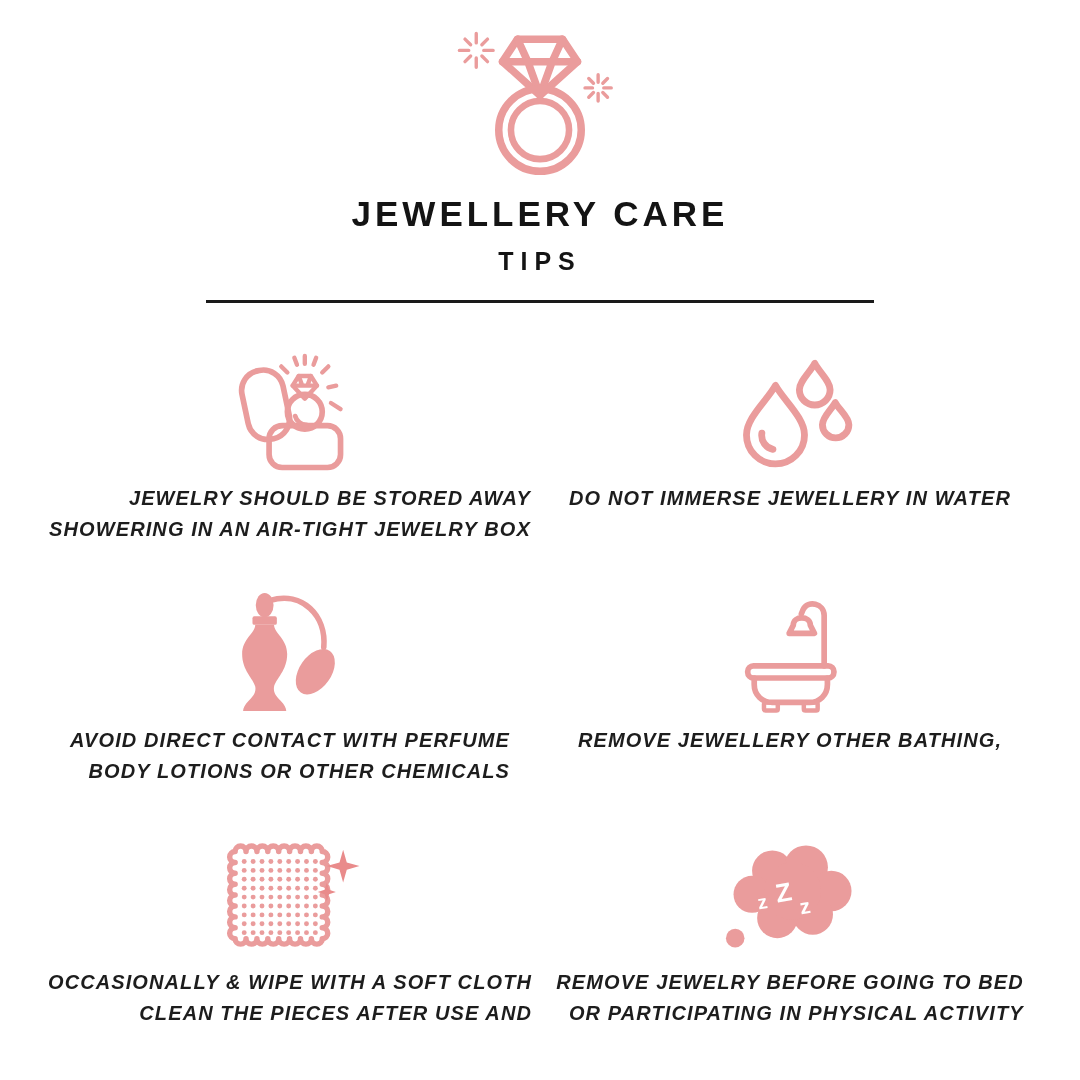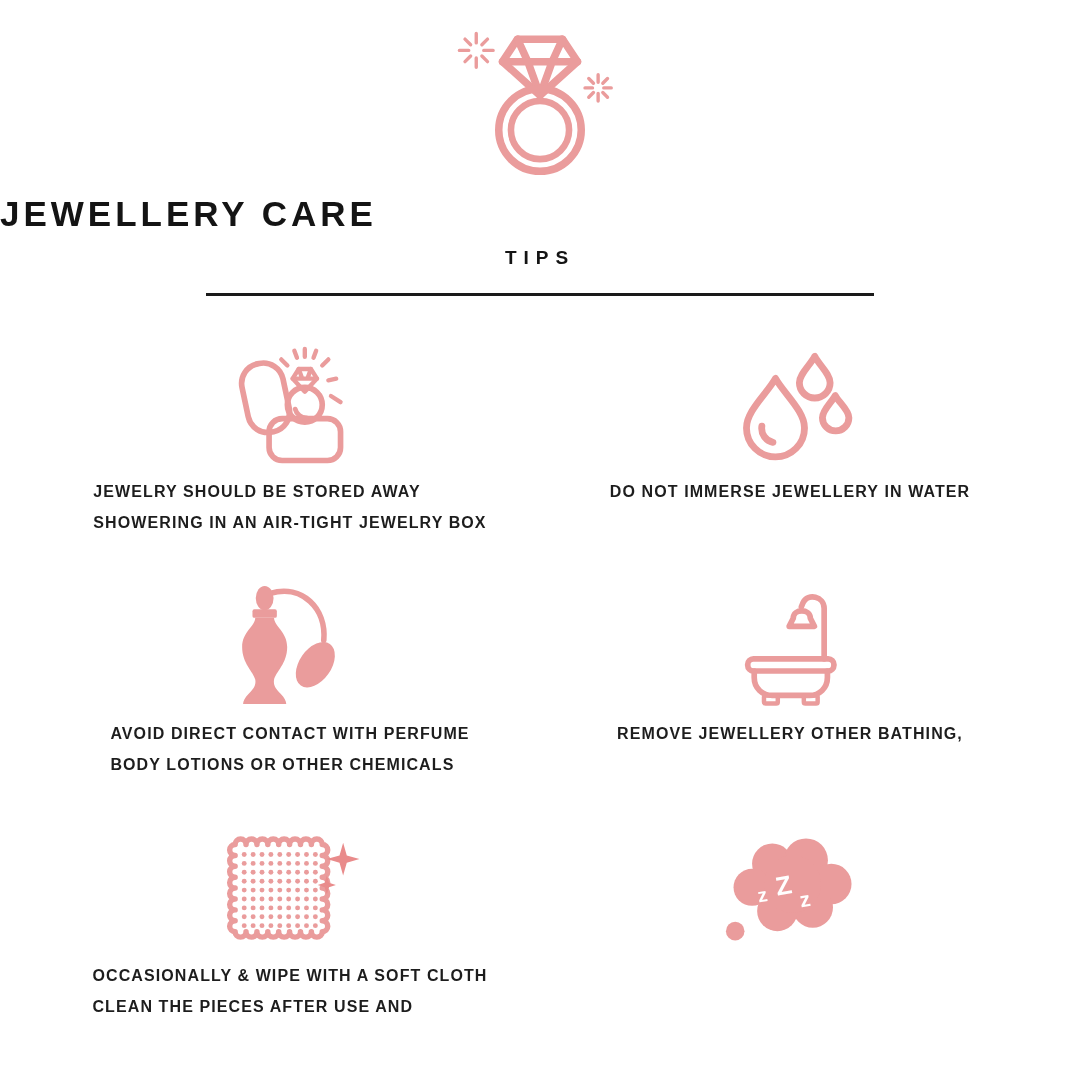--- a/index.html
+++ b/index.html
@@ -6,32 +6,32 @@
     --accent:#EA9C9C;
     --accent-strong:#E98B8B;
     --ink:#1D1D1D;
   }
   *{margin:0;padding:0;box-sizing:border-box;}
   html,body{width:1080px;height:1080px;background:#ffffff;overflow:hidden;}
   body{font-family:"Liberation Sans",sans-serif;color:var(--ink);}
   .poster{width:1080px;height:1080px;padding-top:26px;}
 
   .hero{display:flex;justify-content:center;}
-  .title{margin-top:18px;text-align:left;font-size:35px;font-weight:bold;
+  .title{margin-top:18px;text-align:center;font-size:35px;font-weight:bold;
          letter-spacing:4px;color:#141414;}
-  .subtitle{margin-top:13px;text-align:center;font-size:19px;font-weight:bold;
+  .subtitle{margin-top:13px;text-align:center;font-size:25px;font-weight:bold;
             letter-spacing:7px;color:#141414;}
   .divider{width:668px;height:3px;background:#1a1a1a;margin:24px auto 0;}
 
   .grid{width:1000px;margin:14px auto 0;display:grid;
         grid-template-columns:500px 500px;grid-auto-rows:242px;}
   .tip{padding-top:34px;display:flex;flex-direction:column;align-items:center;}
   .tip-icon{height:120px;display:flex;align-items:flex-end;justify-content:center;}
-  .tip-caption{margin-top:12px;text-align:left;font-size:16px;font-weight:bold;
-               letter-spacing:1.1px;line-height:31px;color:var(--ink);}
+  .tip-caption{margin-top:12px;text-align:right;font-size:20px;font-weight:bold;
+               letter-spacing:1.1px;line-height:31px;color:var(--ink);font-style:italic;}
 
   svg .st{stroke:var(--accent);fill:none;stroke-linecap:round;stroke-linejoin:round;}
   svg .fl{fill:var(--accent);}
   svg .fs{fill:var(--accent-strong);}
   svg .zz{fill:#ffffff;font-family:"Liberation Sans",sans-serif;font-weight:bold;}
 </style>
 </head>
 <body>
 
 <div class="poster">
@@ -248,16 +248,20 @@
             <circle cx="88" cy="64" r="34"></circle>
             <circle cx="20" cy="120" r="11"></circle>
           </g>
           <g>
             <text class="zz" font-size="23" transform="translate(48,86) rotate(-10)">z</text>
             <text class="zz" font-size="31" transform="translate(70,78) rotate(-10)">Z</text>
             <text class="zz" font-size="25" transform="translate(98,92) rotate(-10)">z</text>
           </g>
         </svg>
       </div>
+      <div class="tip-caption">
+        <div>REMOVE JEWELRY BEFORE GOING TO BED</div>
+        <div>OR PARTICIPATING IN PHYSICAL ACTIVITY</div>
+      </div>
     </div>
 
   </div>
 </div>
 
 </body></html>

